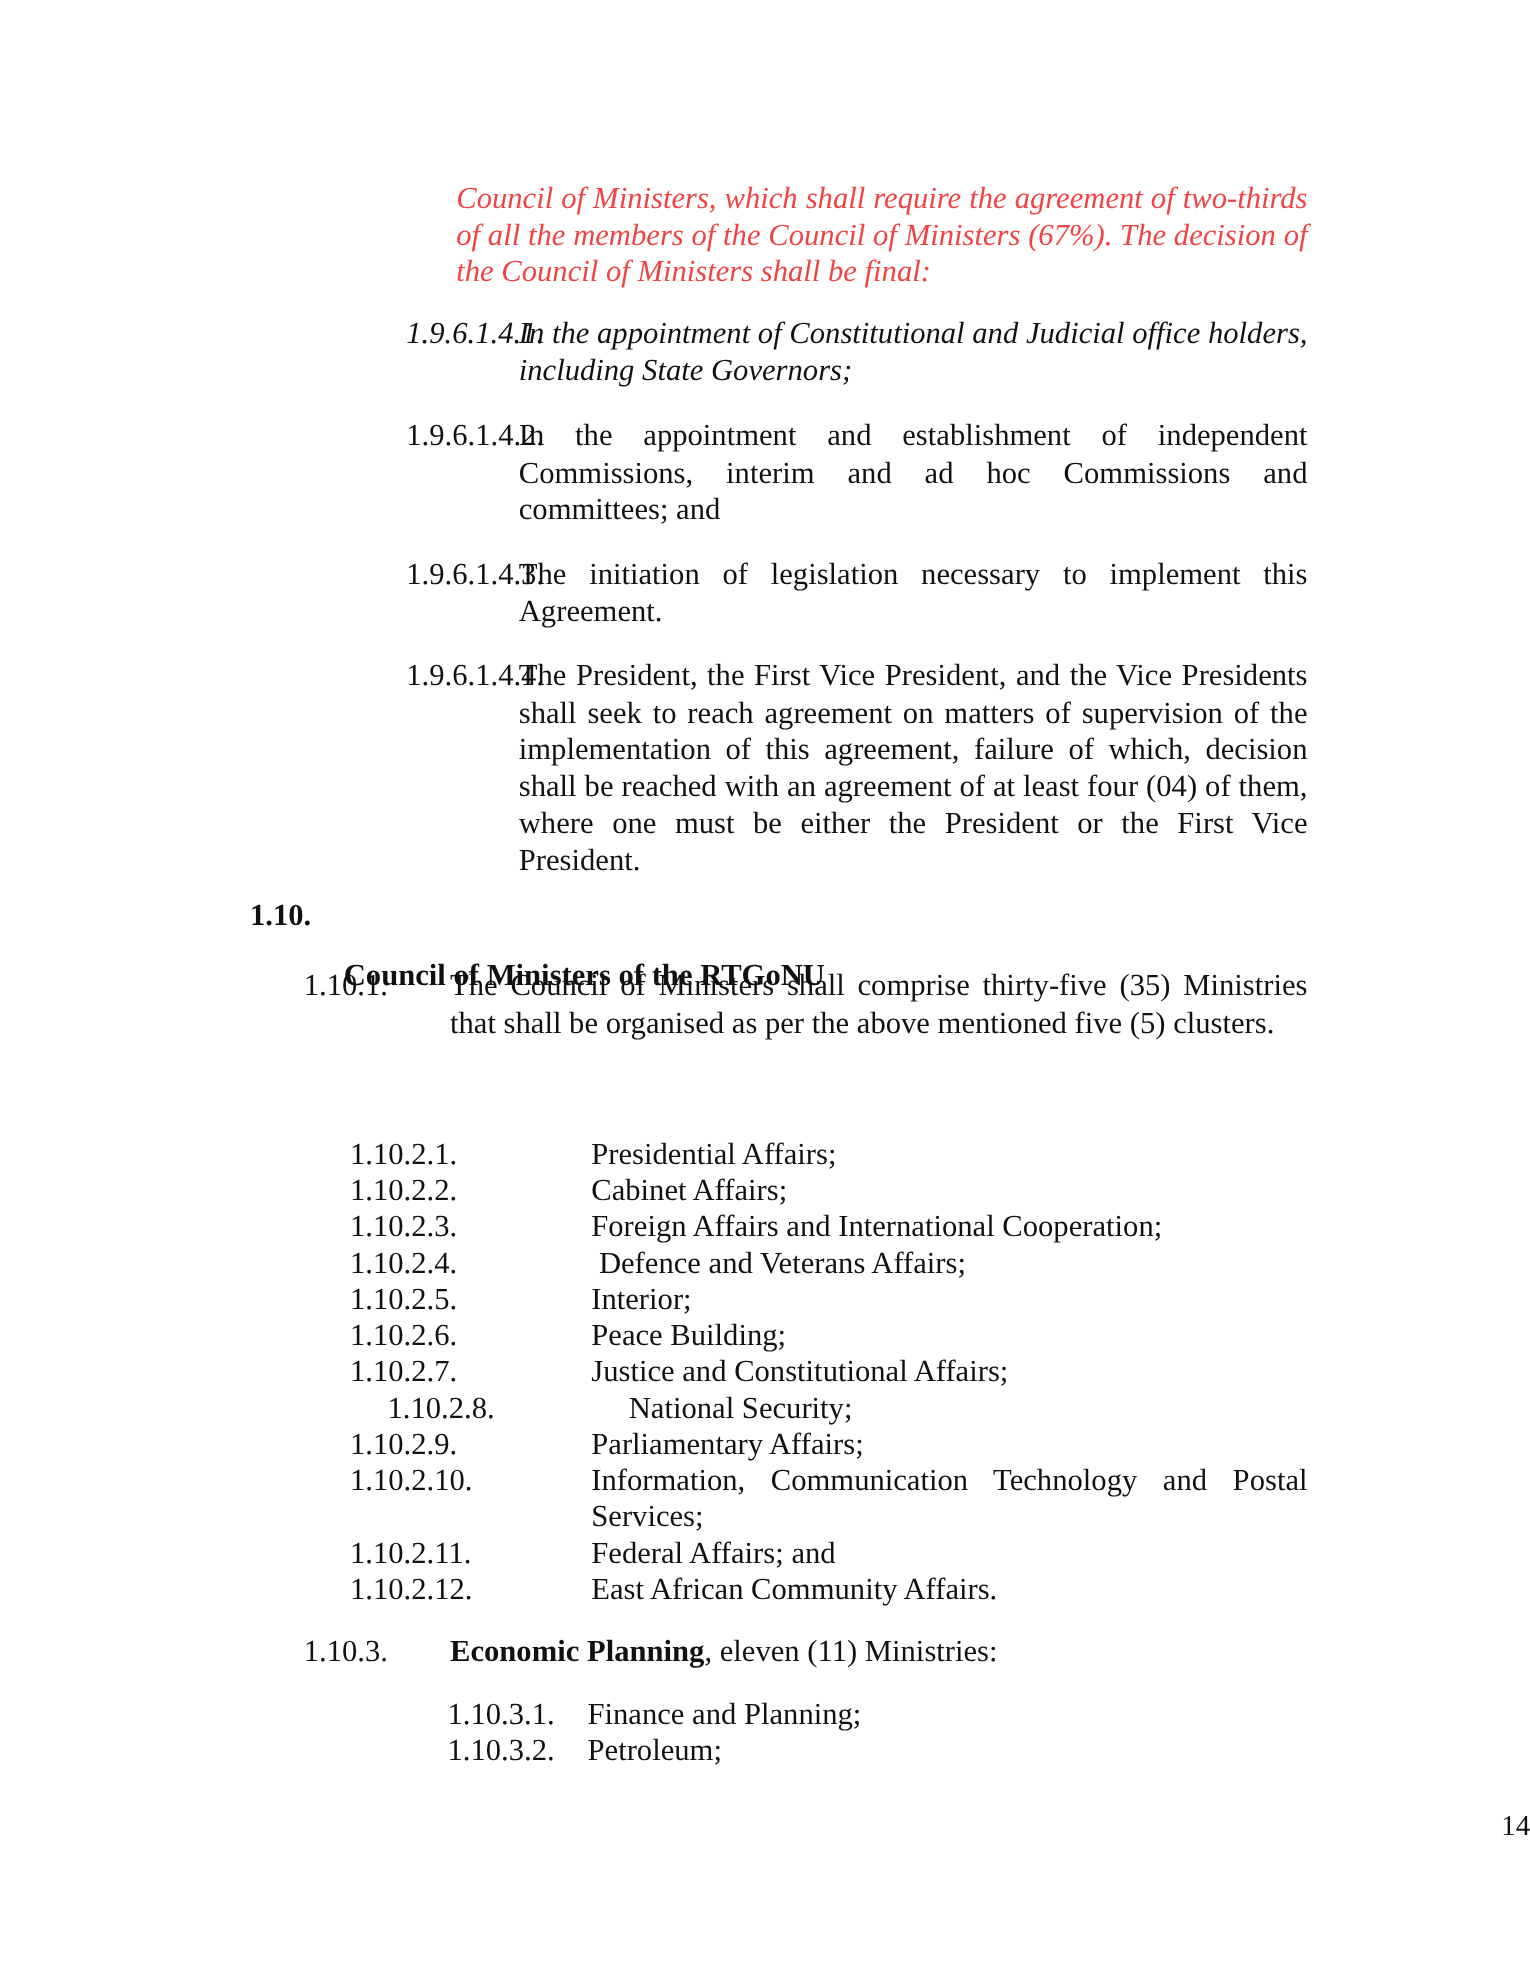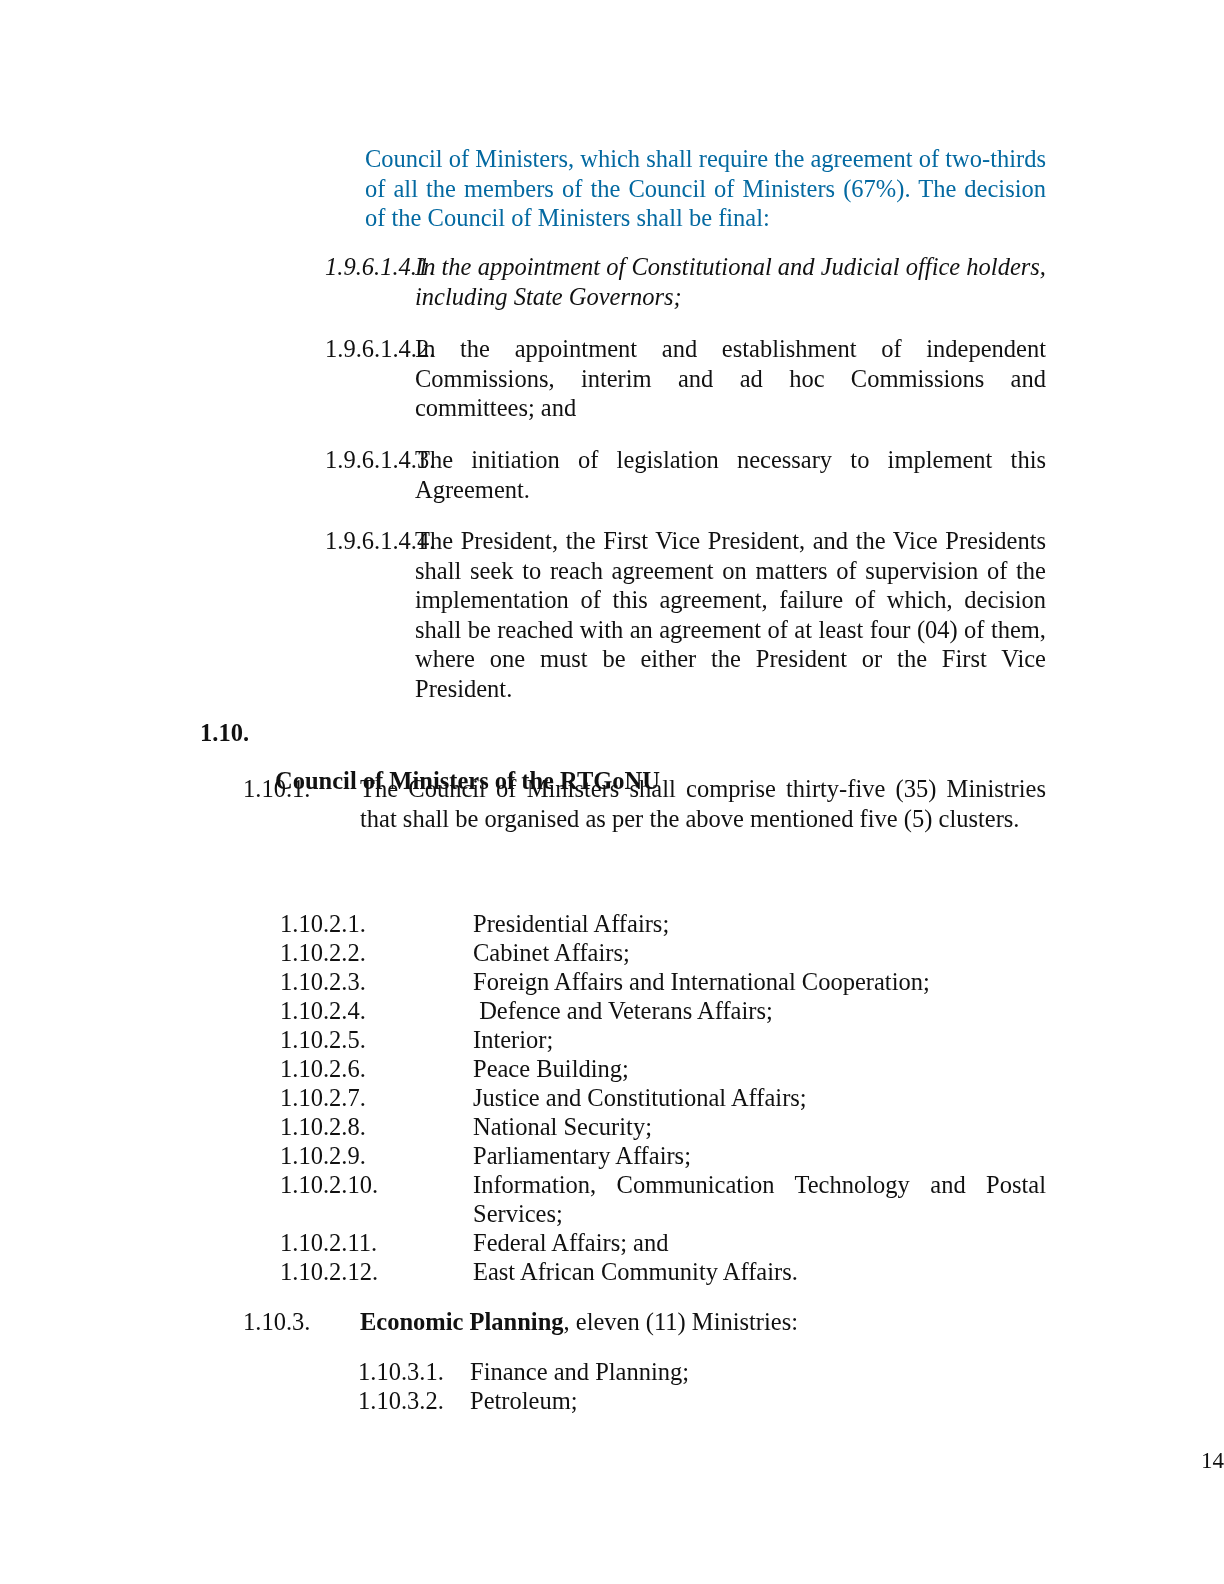--- a/index.html
+++ b/index.html
@@ -17,25 +17,26 @@
     color: #000000;
     overflow: hidden;
     box-sizing: border-box;
   }
 
   
   .blk {
     position: absolute;
     font-size: 24.5px;
     line-height: 29.6px;
-    color: #0369a1;
+    color: #ef4444;
     text-align: justify;
     text-justify: inter-word;
     -webkit-hyphens: none;
     hyphens: none;
+    font-style: italic;
   }
 
   
   .para-cont {
     left: 365px;
     width: 681px;
     top: 144px;
   }
 
   
@@ -155,21 +156,21 @@
     <span class="txt">Interior;</span>
   </div>
   <div class="clause lv-c row-tight" style="top:1054px;">
     <span class="num">1.10.2.6.</span>
     <span class="txt">Peace Building;</span>
   </div>
   <div class="clause lv-c row-tight" style="top:1083px;">
     <span class="num">1.10.2.7.</span>
     <span class="txt">Justice and Constitutional Affairs;</span>
   </div>
-  <div class="clause lv-c row-tight" style="top:1112px;">
+  <div class="clause lv-c row-tight" style="top:1112px;margin-left:30px;">
     <span class="num">1.10.2.8.</span>
     <span class="txt">National Security;</span>
   </div>
   <div class="clause lv-c row-tight" style="top:1141px;">
     <span class="num">1.10.2.9.</span>
     <span class="txt">Parliamentary Affairs;</span>
   </div>
   <div class="clause lv-c row-tight" style="top:1170px;">
     <span class="num">1.10.2.10.</span>
     <span class="txt">Information, Communication Technology and Postal Services;</span>

